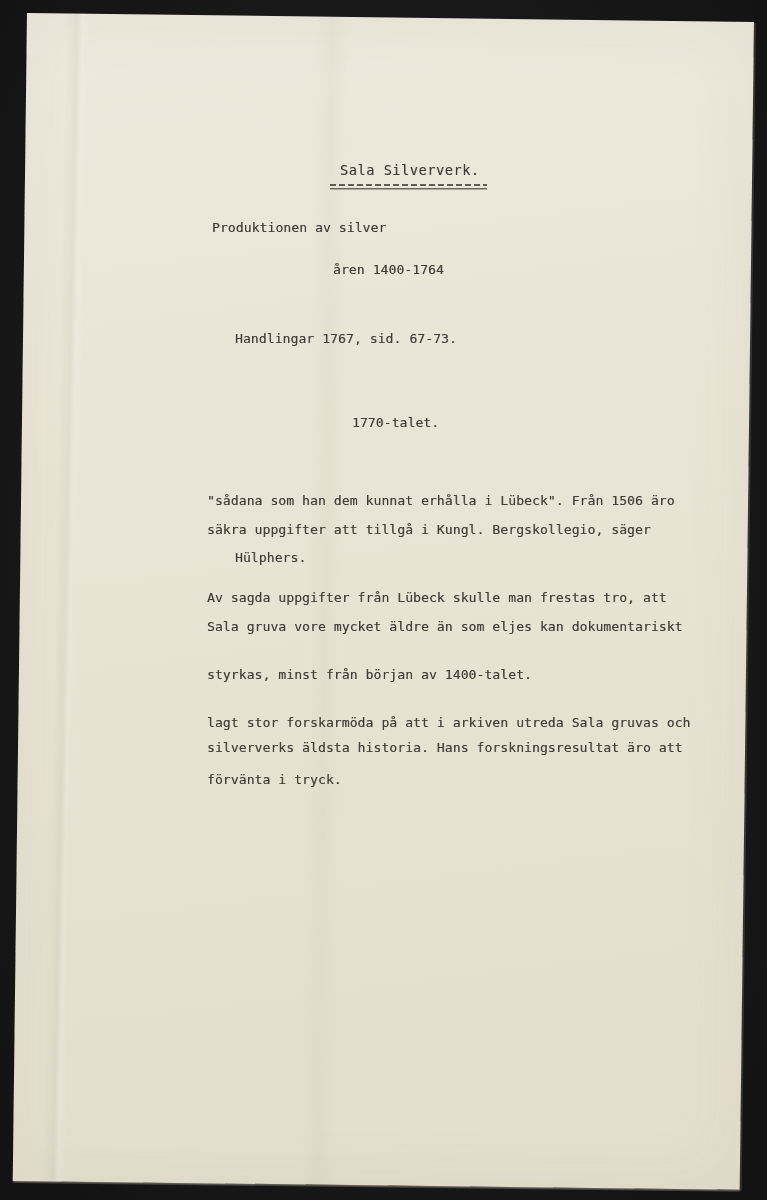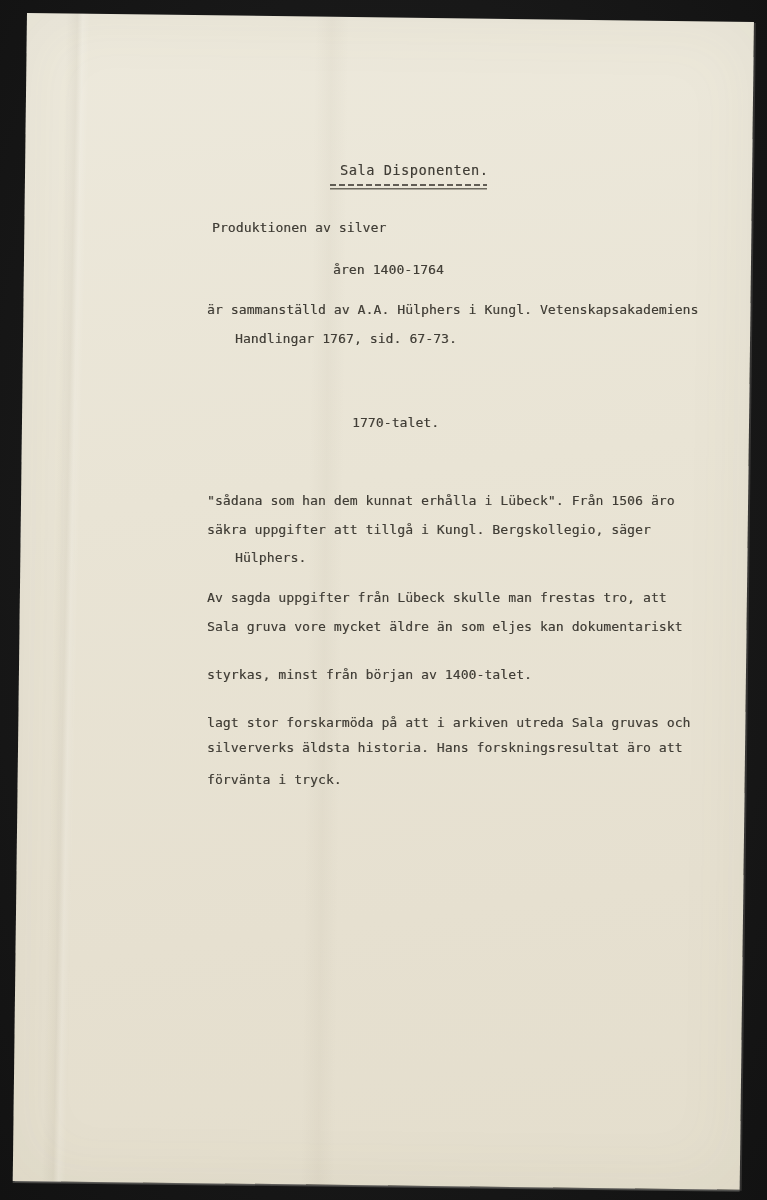--- a/index.html
+++ b/index.html
@@ -91,25 +91,24 @@
 </style>
 </head>
 <body>
 
 <div class="scan-backdrop">
   <div class="paper-sheet">
     <div class="paper-crease left"></div>
     <div class="paper-crease mid"></div>
   </div>
   <div class="text-layer">
-    <div class="doc-heading">Sala Disponenten.</div>
+    <div class="doc-heading">Sala Silververk.</div>
     <div class="title-underline"></div>
   <div class="line" style="left: 212px; top: 220px;">Produktionen av silver</div>
       <div class="line" style="left: 333px; top: 262px;">åren 1400-1764</div>
-      <div class="line" style="left: 207px; top: 302px;">är sammanställd av A.A. Hülphers i Kungl. Vetenskapsakademiens</div>
       <div class="line" style="left: 207px; top: 331px; padding-left: 28px;">Handlingar 1767, sid. 67-73.</div>
       <div class="line" style="left: 352px; top: 415px;">1770-talet.</div>
       <div class="line" style="left: 207px; top: 493px;">"sådana som han dem kunnat erhålla i Lübeck". Från 1506 äro</div>
       <div class="line" style="left: 207px; top: 522px;">säkra uppgifter att tillgå i Kungl. Bergskollegio, säger</div>
       <div class="line" style="left: 207px; top: 550px; padding-left: 28px;">Hülphers.</div>
       <div class="line" style="left: 207px; top: 590px;">Av sagda uppgifter från Lübeck skulle man frestas tro, att</div>
       <div class="line" style="left: 207px; top: 619px;">Sala gruva vore mycket äldre än som eljes kan dokumentariskt</div>
       <div class="line" style="left: 207px; top: 647px; margin-top: 20px;">styrkas, minst från början av 1400-talet.</div>
       <div class="line" style="left: 207px; top: 715px;">lagt stor forskarmöda på att i arkiven utreda Sala gruvas och</div>
       <div class="line" style="left: 207px; top: 740px;">silververks äldsta historia. Hans forskningsresultat äro att</div>

